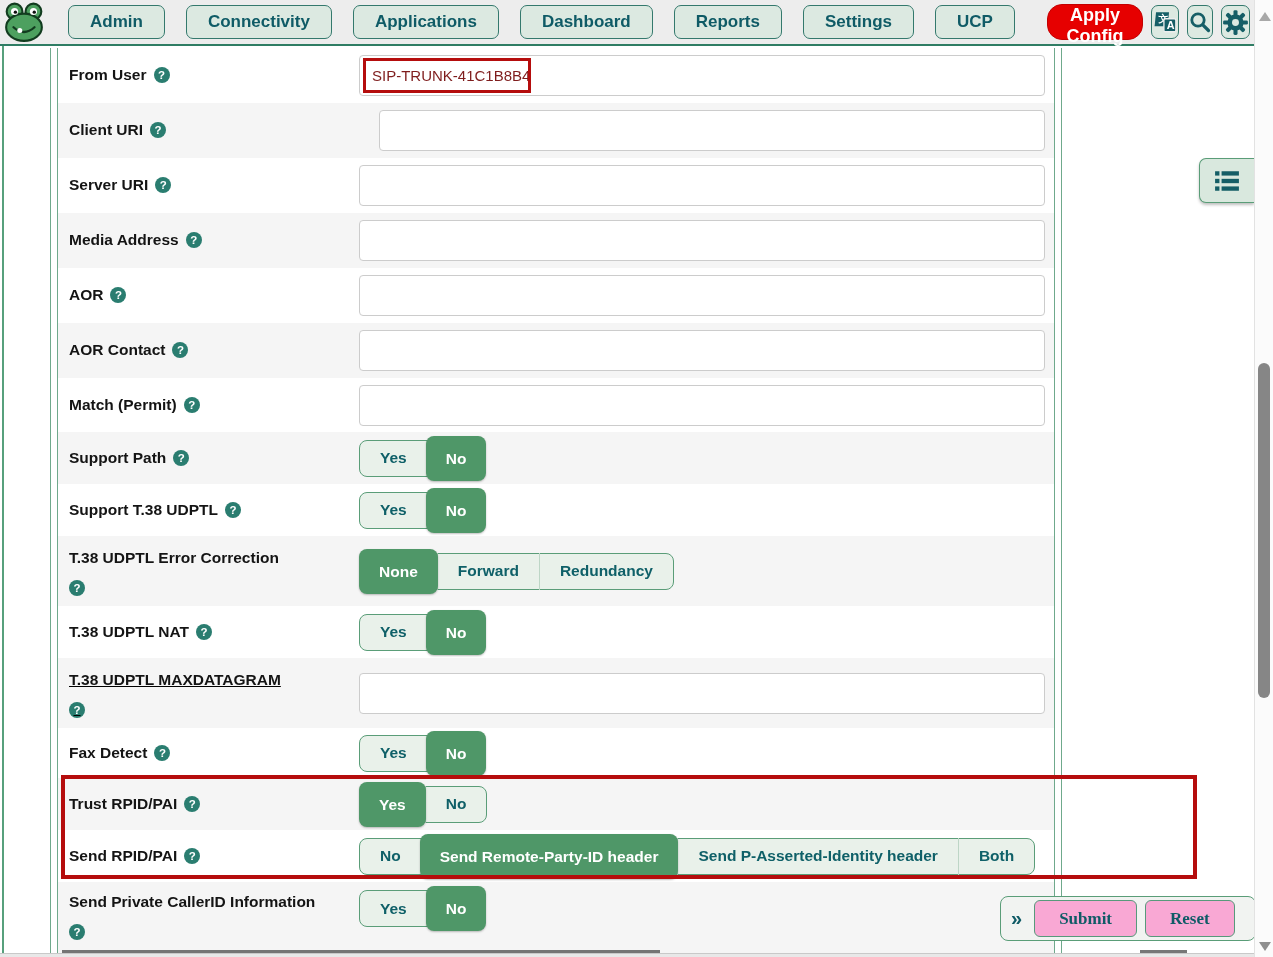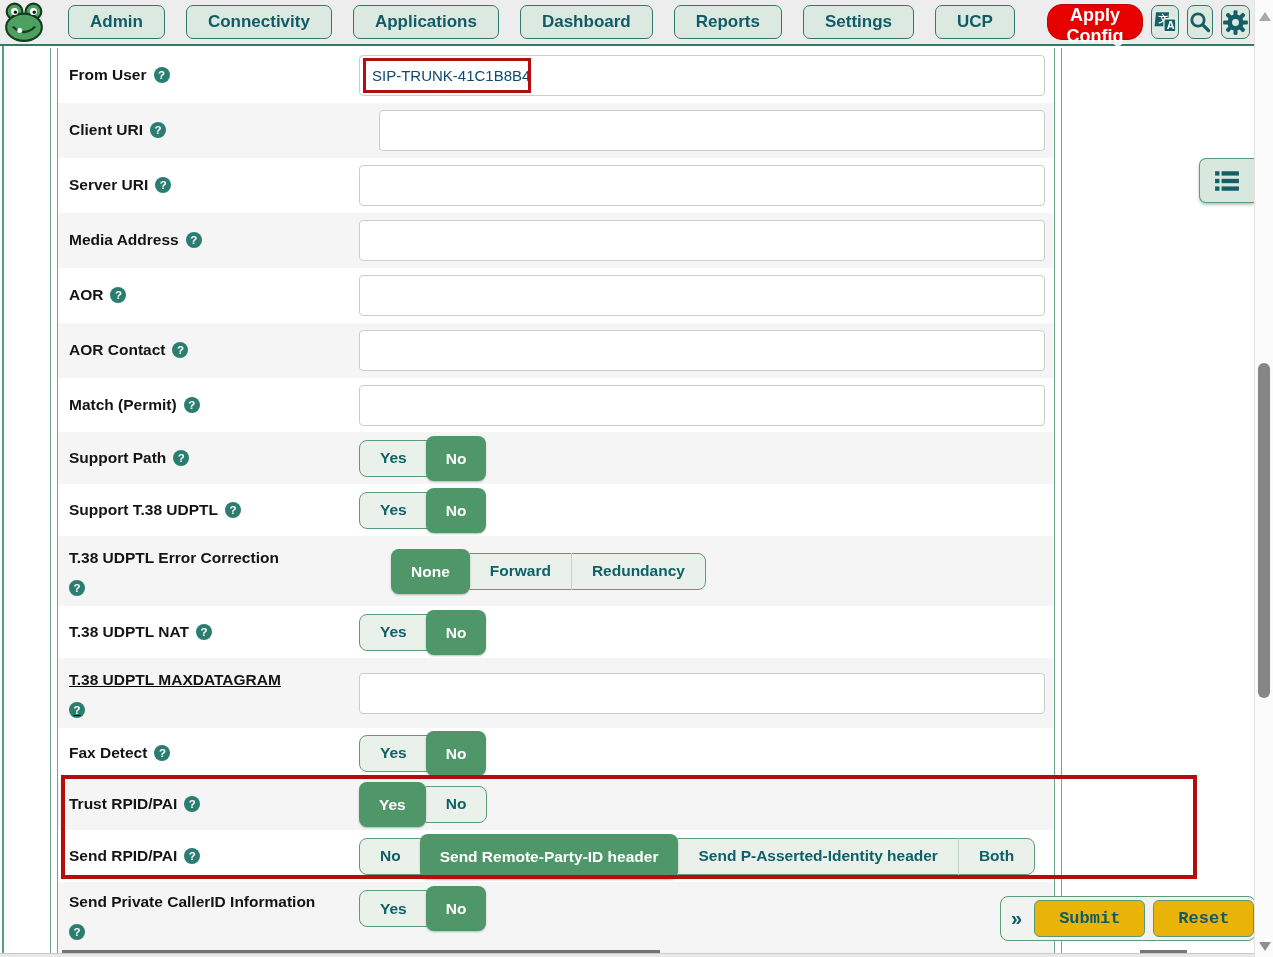--- a/index.html
+++ b/index.html
@@ -37,21 +37,21 @@
                color:#141414; line-height:1.55; padding-right:10px; }
   .row-control { flex:1; display:flex; align-items:center; }
   .help { display:inline-block; width:16px; height:16px; border-radius:50%;
           background:#2a7d70; color:#fff; font-size:11.5px; font-weight:bold;
           text-align:center; line-height:16px; vertical-align:1px; cursor:pointer; }
   .help::after { content:"?"; }
   .help.inline { margin-left:7px; }
   .help.below { display:block; margin-top:10px; }
 
   .text-input { width:100%; height:41px; border:1px solid #cccccc; border-radius:4px;
-                background:#fff; font-size:15px; color:#0c4a6e; padding:0 12px;
+                background:#fff; font-size:15px; color:#7f1d1d; padding:0 12px;
                 font-family:inherit; outline:none; }
 
   .btn-group { display:inline-flex; align-items:center; background:#e9f1ea;
                border:1px solid #5a9d78; border-radius:8px; height:37px; }
   .seg { padding:0 20px; height:37px; line-height:36px; font-size:15.5px;
          font-weight:bold; color:#0f6068; cursor:pointer; white-space:nowrap;
          background:transparent; border:none; font-family:inherit; }
   .seg + .seg { border-left:1px solid #bdd6c6; }
   .seg.active { background:#4f9768; color:#fff; height:45px; line-height:45px;
                 margin:-4px -1px; border-radius:8px; border:none; position:relative;
@@ -68,23 +68,23 @@
               background:#d9e8de; border:1px solid #5a9d78; border-right:none;
               border-radius:7px 0 0 7px; display:flex; align-items:center;
               justify-content:center; box-shadow:0 2px 3px rgba(0,0,0,.25);
               cursor:pointer; z-index:8; }
 
   
   .action-panel { position:absolute; left:1000px; top:896px; width:256px; height:45px;
                   background:#f1f3f1; border:1px solid #5a9d78; border-radius:8px;
                   display:flex; align-items:center; padding:0 6px; gap:8px; z-index:6; }
   .collapse-chevron { color:#0f5b66; font-size:20px; font-weight:bold; padding:0 4px; cursor:pointer; }
-  .action-btn { background:#eab308; border:1px solid #58997b; border-radius:6px;
+  .action-btn { background:#f9a8d4; border:1px solid #58997b; border-radius:6px;
                 color:#0f5b66; font-weight:bold; font-size:17px; height:37px;
-                padding:0 24px; cursor:pointer; font-family:Liberation Mono, monospace; }
+                padding:0 24px; cursor:pointer; font-family:Liberation Serif, serif; }
 
   
   .scroll-v { position:absolute; right:0; top:0; width:19px; height:957px;
               background:#fbfbfb; border-left:1px solid #e2e2e2; z-index:9; }
   .scroll-thumb { position:absolute; left:3px; top:363px; width:12px; height:335px;
                   background:#868686; border-radius:6px; cursor:pointer; }
   .arrow-up { position:absolute; left:4px; top:12px; width:0; height:0; cursor:pointer;
               border-left:6px solid transparent; border-right:6px solid transparent;
               border-bottom:9px solid #a8a8a8; }
   .arrow-down { position:absolute; left:4px; bottom:6px; width:0; height:0; cursor:pointer;
@@ -210,21 +210,21 @@
       </div>
       <div class="form-row" style="height: 52px;">
         <div class="row-label"><span>Support T.38 UDPTL</span><span class="help inline"></span></div>
         <div class="row-control">
           <div class="btn-group">
             <button class="seg">Yes</button>
             <button class="seg active">No</button>
           </div>
         </div>
       </div>
-      <div class="form-row striped" style="height: 70px; gap: 32px;">
+      <div class="form-row striped" style="height: 70px;">
         <div class="row-label"><span>T.38 UDPTL Error Correction</span><span class="help below"></span></div>
         <div class="row-control">
           <div class="btn-group">
             <button class="seg active">None</button>
             <button class="seg">Forward</button>
             <button class="seg">Redundancy</button>
           </div>
         </div>
       </div>
       <div class="form-row" style="height: 52px;">

